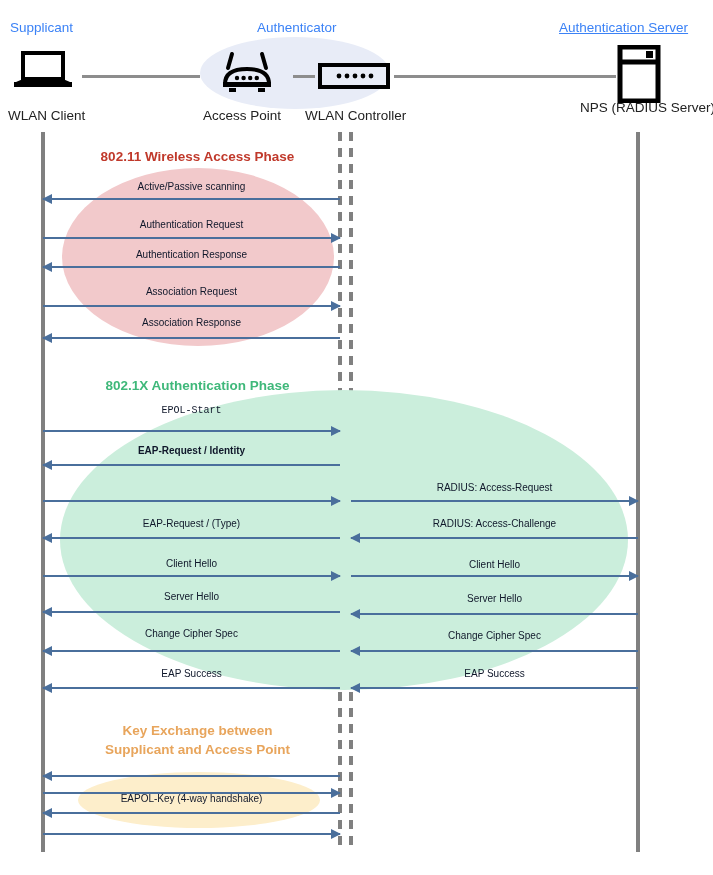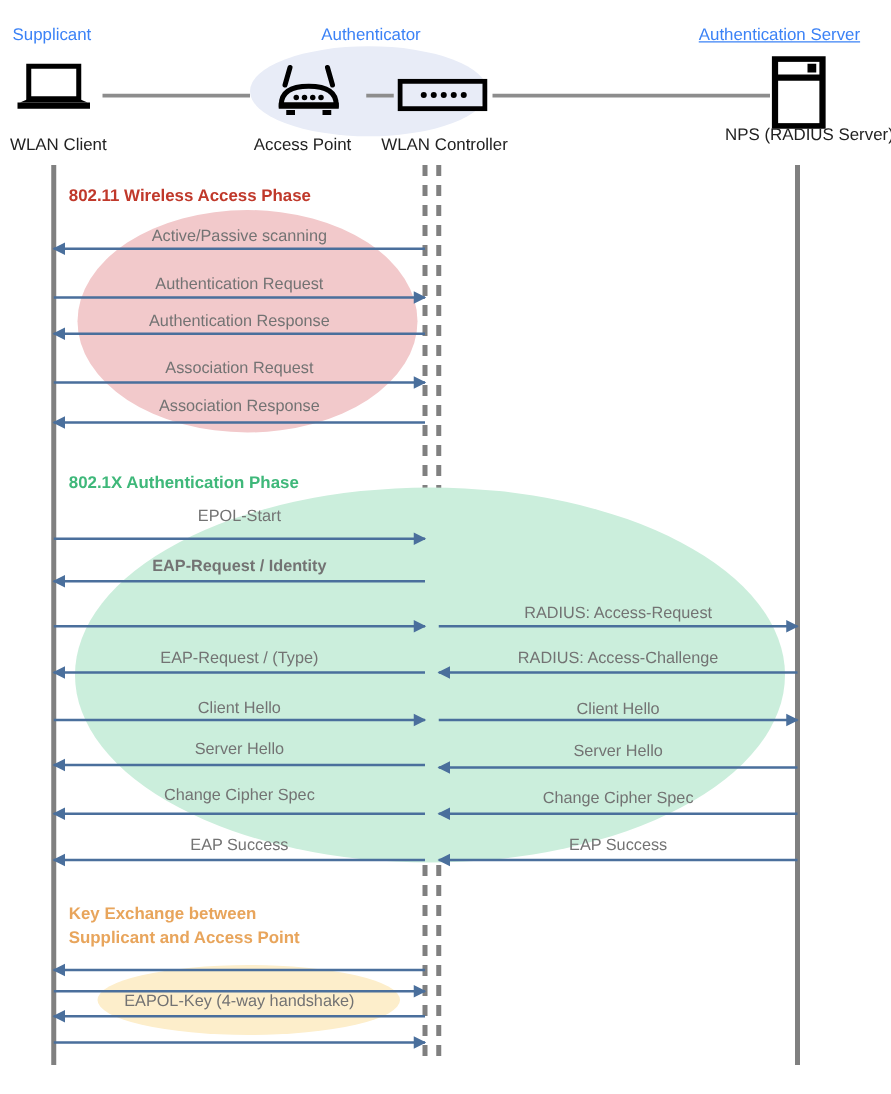--- a/index.html
+++ b/index.html
@@ -65,21 +65,21 @@
   }
   .blob-red   { background: #f2c9cb; }
   .blob-green { background: #cbeedc; }
   .blob-amber { background: #fdeecb; }
 
   
   .phase-label {
     position: absolute;
     font-size: 13.5px;
     font-weight: 600;
-    text-align: left;
+    text-align: center;
     line-height: 19px;
     white-space: pre-line;
   }
 
   
   .msg {
     position: absolute;
     height: 2px;
     background: #4a6f9c;
   }
@@ -96,22 +96,22 @@
     right: -1px;
     border-left: 10px solid #4a6f9c;
   }
   .msg.to-left::after {
     left: -1px;
     border-right: 10px solid #4a6f9c;
   }
 
   .msg-label {
     position: absolute;
-    font-size: 13px;
-    color: #737373;
+    font-size: 10px;
+    color: #0f172a;
     text-align: center;
     white-space: nowrap;
   }
 
   
   .icon { position: absolute; }
 </style>
 </head>
 <body>
 
@@ -187,21 +187,21 @@
   <div class="msg to-left" style="left:43px; top:266px; width:297px;"></div>
   <div class="msg-label" style="left:43px; top:249px; width:297px;">Authentication Response</div>
 
   <div class="msg to-right" style="left:43px; top:305px; width:297px;"></div>
   <div class="msg-label" style="left:43px; top:286px; width:297px;">Association Request</div>
 
   <div class="msg to-left" style="left:43px; top:337px; width:297px;"></div>
   <div class="msg-label" style="left:43px; top:317px; width:297px;">Association Response</div>
 
   <div class="msg to-right" style="left:43px; top:430px; width:297px;"></div>
-  <div class="msg-label" style="left:43px; top:405px; width:297px;">EPOL-Start</div>
+  <div class="msg-label" style="left:43px; top:405px; width:297px;font-family:Liberation Mono, monospace;">EPOL-Start</div>
 
   <div class="msg to-left" style="left:43px; top:464px; width:297px;"></div>
   <div class="msg-label" style="left:43px; top:445px; width:297px;font-weight:bold;">EAP-Request / Identity</div>
 
   <div class="msg to-right" style="left:43px; top:500px; width:297px;"></div>
 
   <div class="msg to-left" style="left:43px; top:537px; width:297px;"></div>
   <div class="msg-label" style="left:43px; top:518px; width:297px;">EAP-Request / (Type)</div>
 
   <div class="msg to-right" style="left:43px; top:575px; width:297px;"></div>

